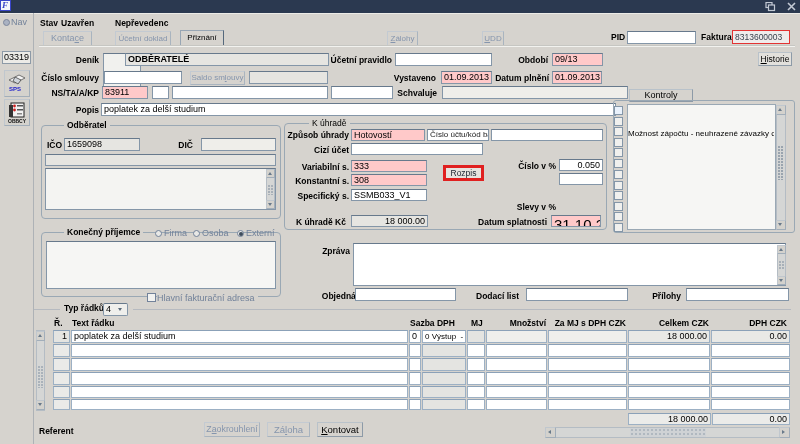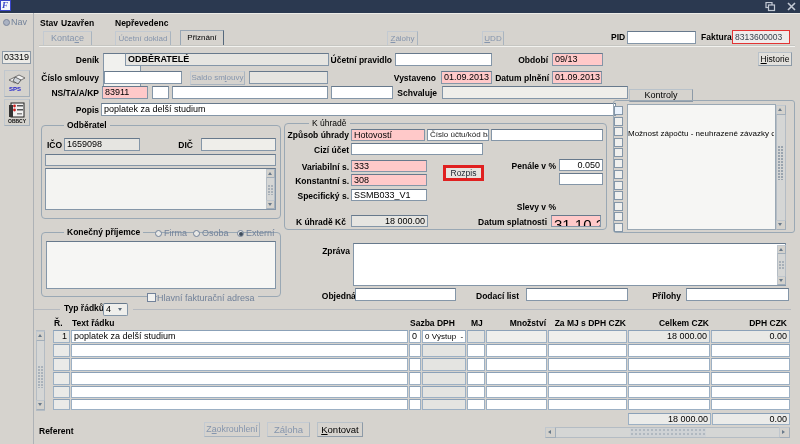--- a/index.html
+++ b/index.html
@@ -139,21 +139,21 @@
 <div class="in" style="left:491px;top:129px;width:112px;height:12px;"></div>
 <div class="lbl" style="right:451px;top:145px;">Cizí účet</div>
 <div class="in" style="left:351px;top:143px;width:132px;height:12px;"></div>
 <div class="lbl" style="right:451px;top:162px;">Variabilní s.</div>
 <div class="in pink" style="left:351px;top:160px;width:76px;height:12px;">333</div>
 <div class="lbl" style="right:451px;top:176px;">Konstantní s.</div>
 <div class="in pink" style="left:351px;top:174px;width:76px;height:12px;">308</div>
 <div class="lbl" style="right:451px;top:191px;">Specifický s.</div>
 <div class="in" style="left:351px;top:189px;width:76px;height:12px;">SSMB033_V1</div>
 <div style="position:absolute;left:443px;top:165px;width:41px;height:16px;border:3px solid #e02020;background:#e6e4e0;box-sizing:border-box;font:8.5px 'Liberation Sans',sans-serif;color:#1a2430;text-align:center;line-height:10px;">Rozpis</div>
-<div class="lbl" style="right:244px;top:161px;">Penále v %</div>
+<div class="lbl" style="right:244px;top:161px;">Číslo v %</div>
 <div class="in" style="left:559px;top:159px;width:44px;height:12px;text-align:right;">0.050</div>
 <div class="lbl" style="right:244px;top:175px;margin-top:27px;">Slevy v %</div>
 <div class="in" style="left:559px;top:173px;width:44px;height:12px;"></div>
 <div class="lbl" style="right:454px;top:217px;">K úhradě Kč</div>
 <div class="in dis" style="left:351px;top:215px;width:77px;height:12px;text-align:right;">18 000.00</div>
 <div class="lbl" style="right:253px;top:217px;">Datum splatnosti</div>
 <div class="in pink" style="left:551px;top:215px;width:50px;height:12px;font-size:15px;">31.10.2013</div>
 
 <div class="btn" style="left:629px;top:89px;width:64px;height:13px;line-height:11px;">Kontroly</div>
 <div class="grp" style="left:613px;top:100px;width:182px;height:133px;border-radius:3px;"></div>

